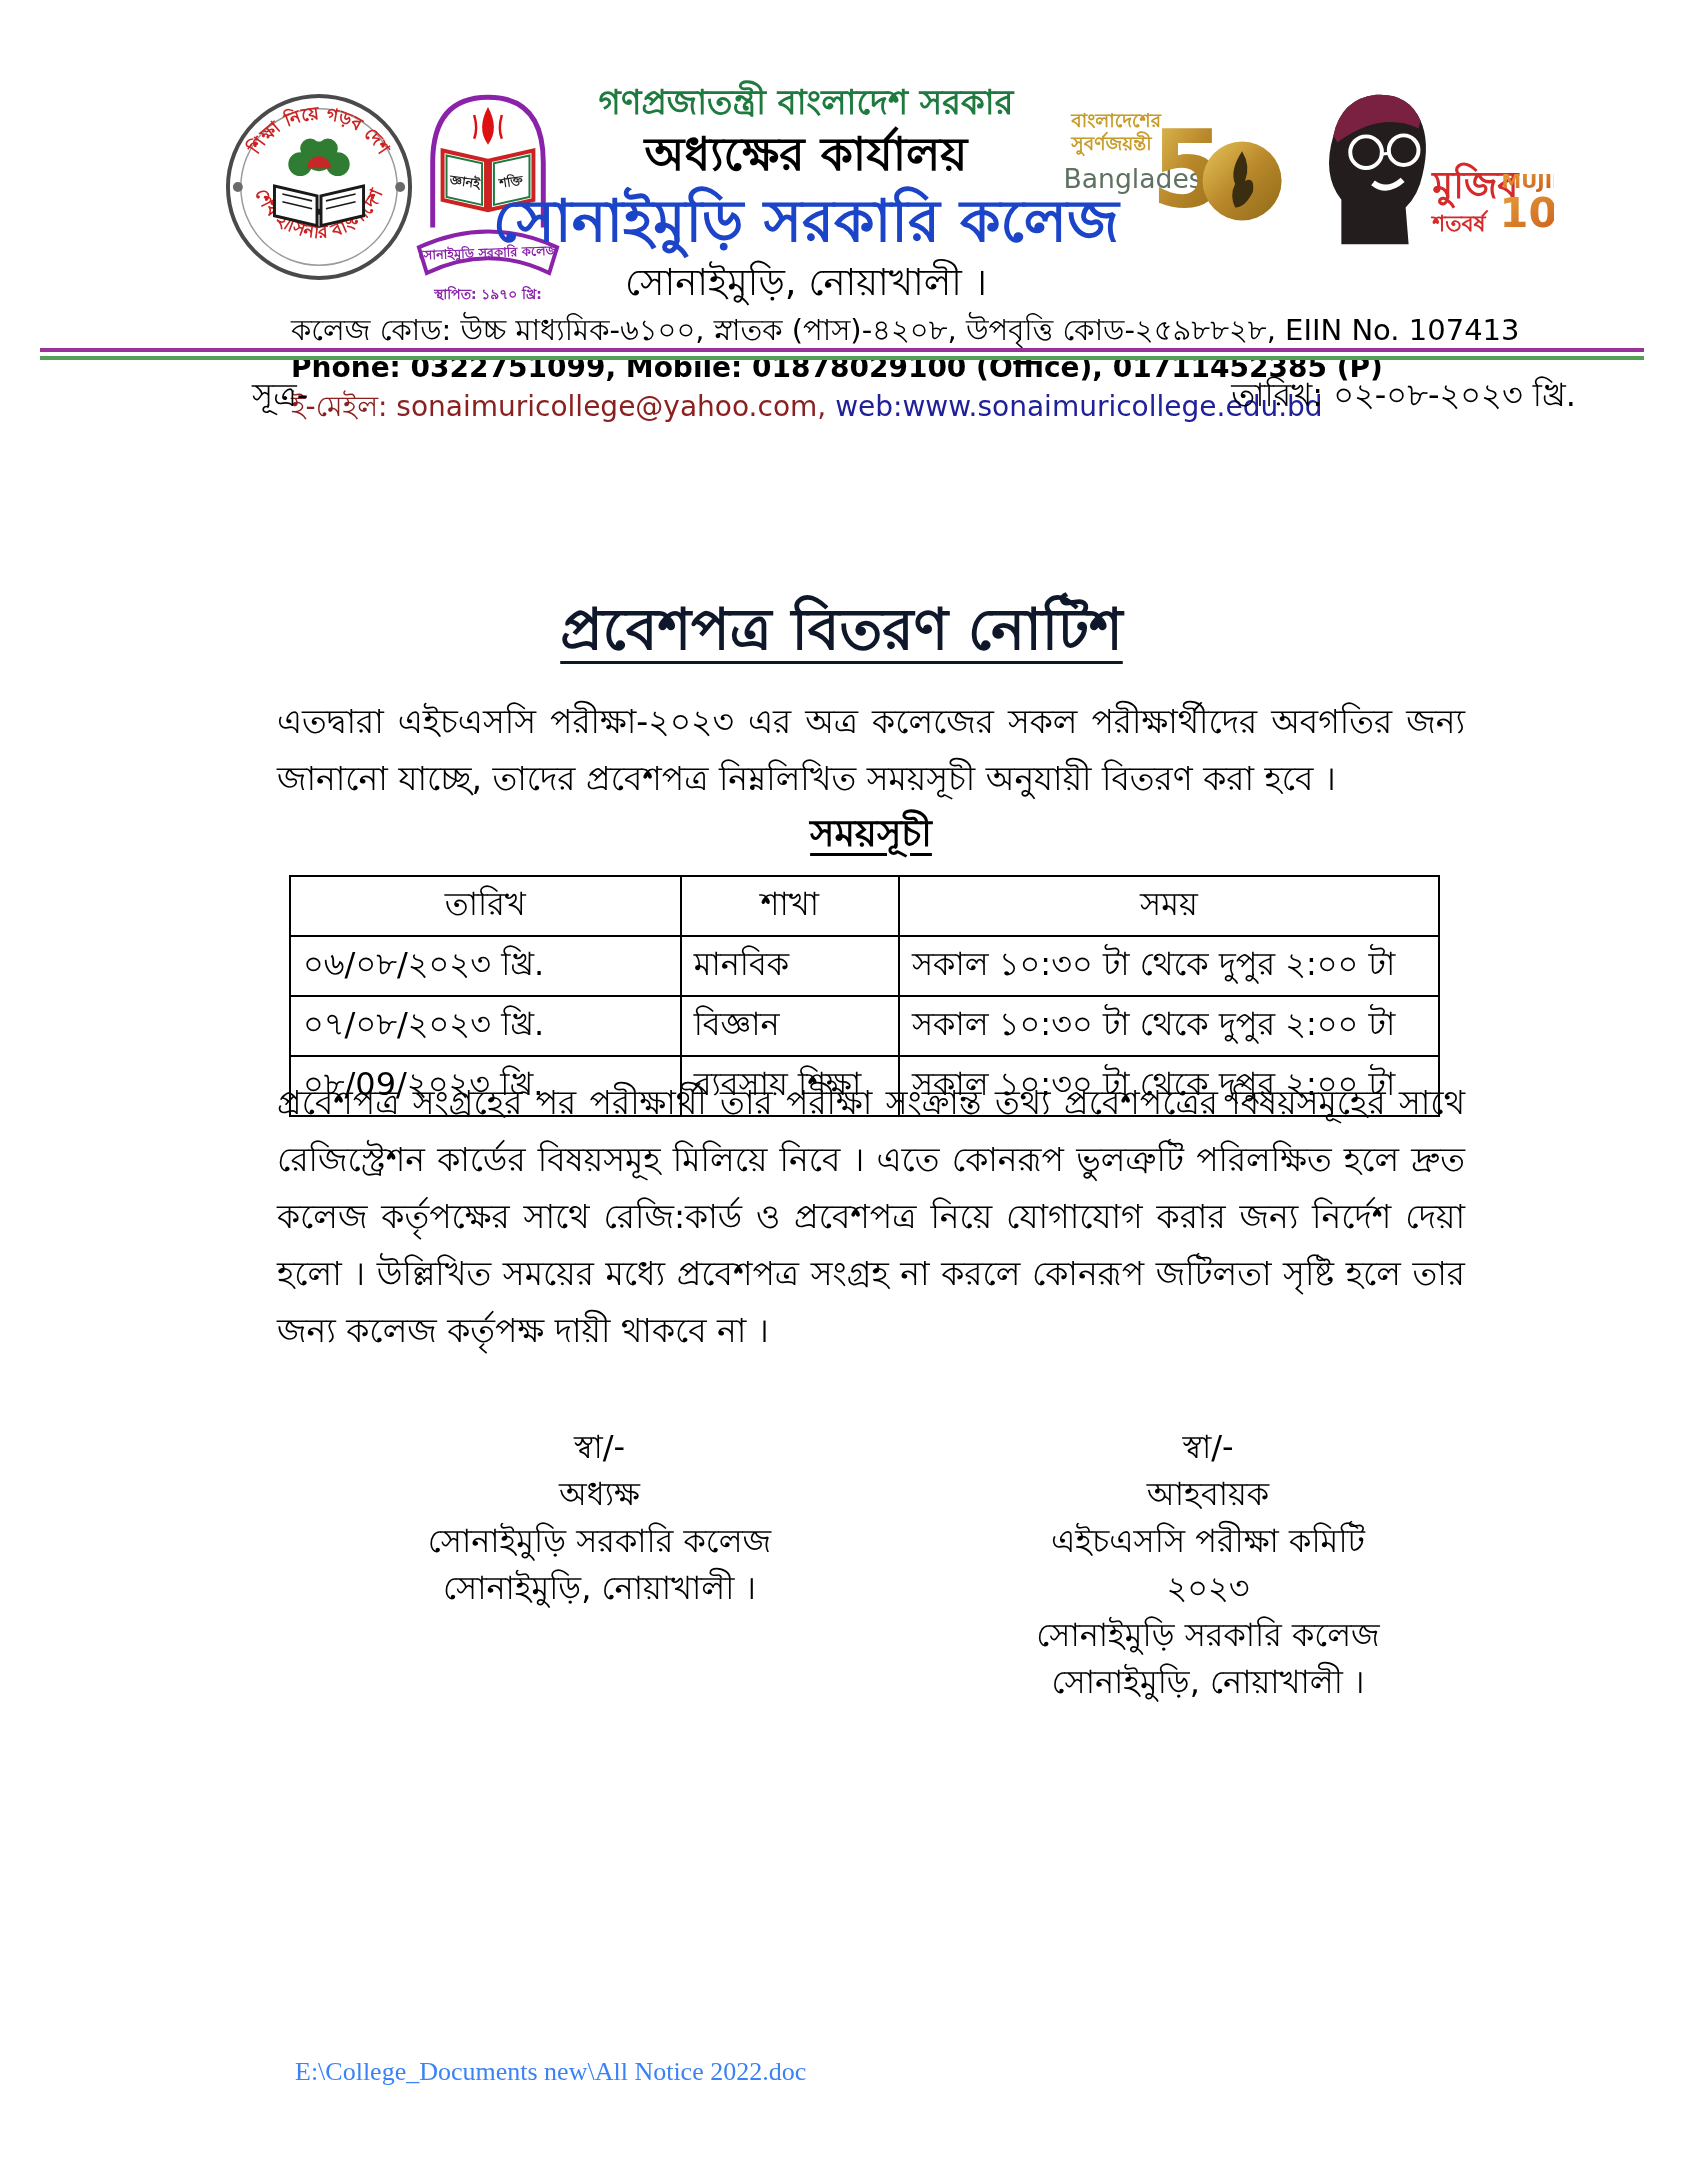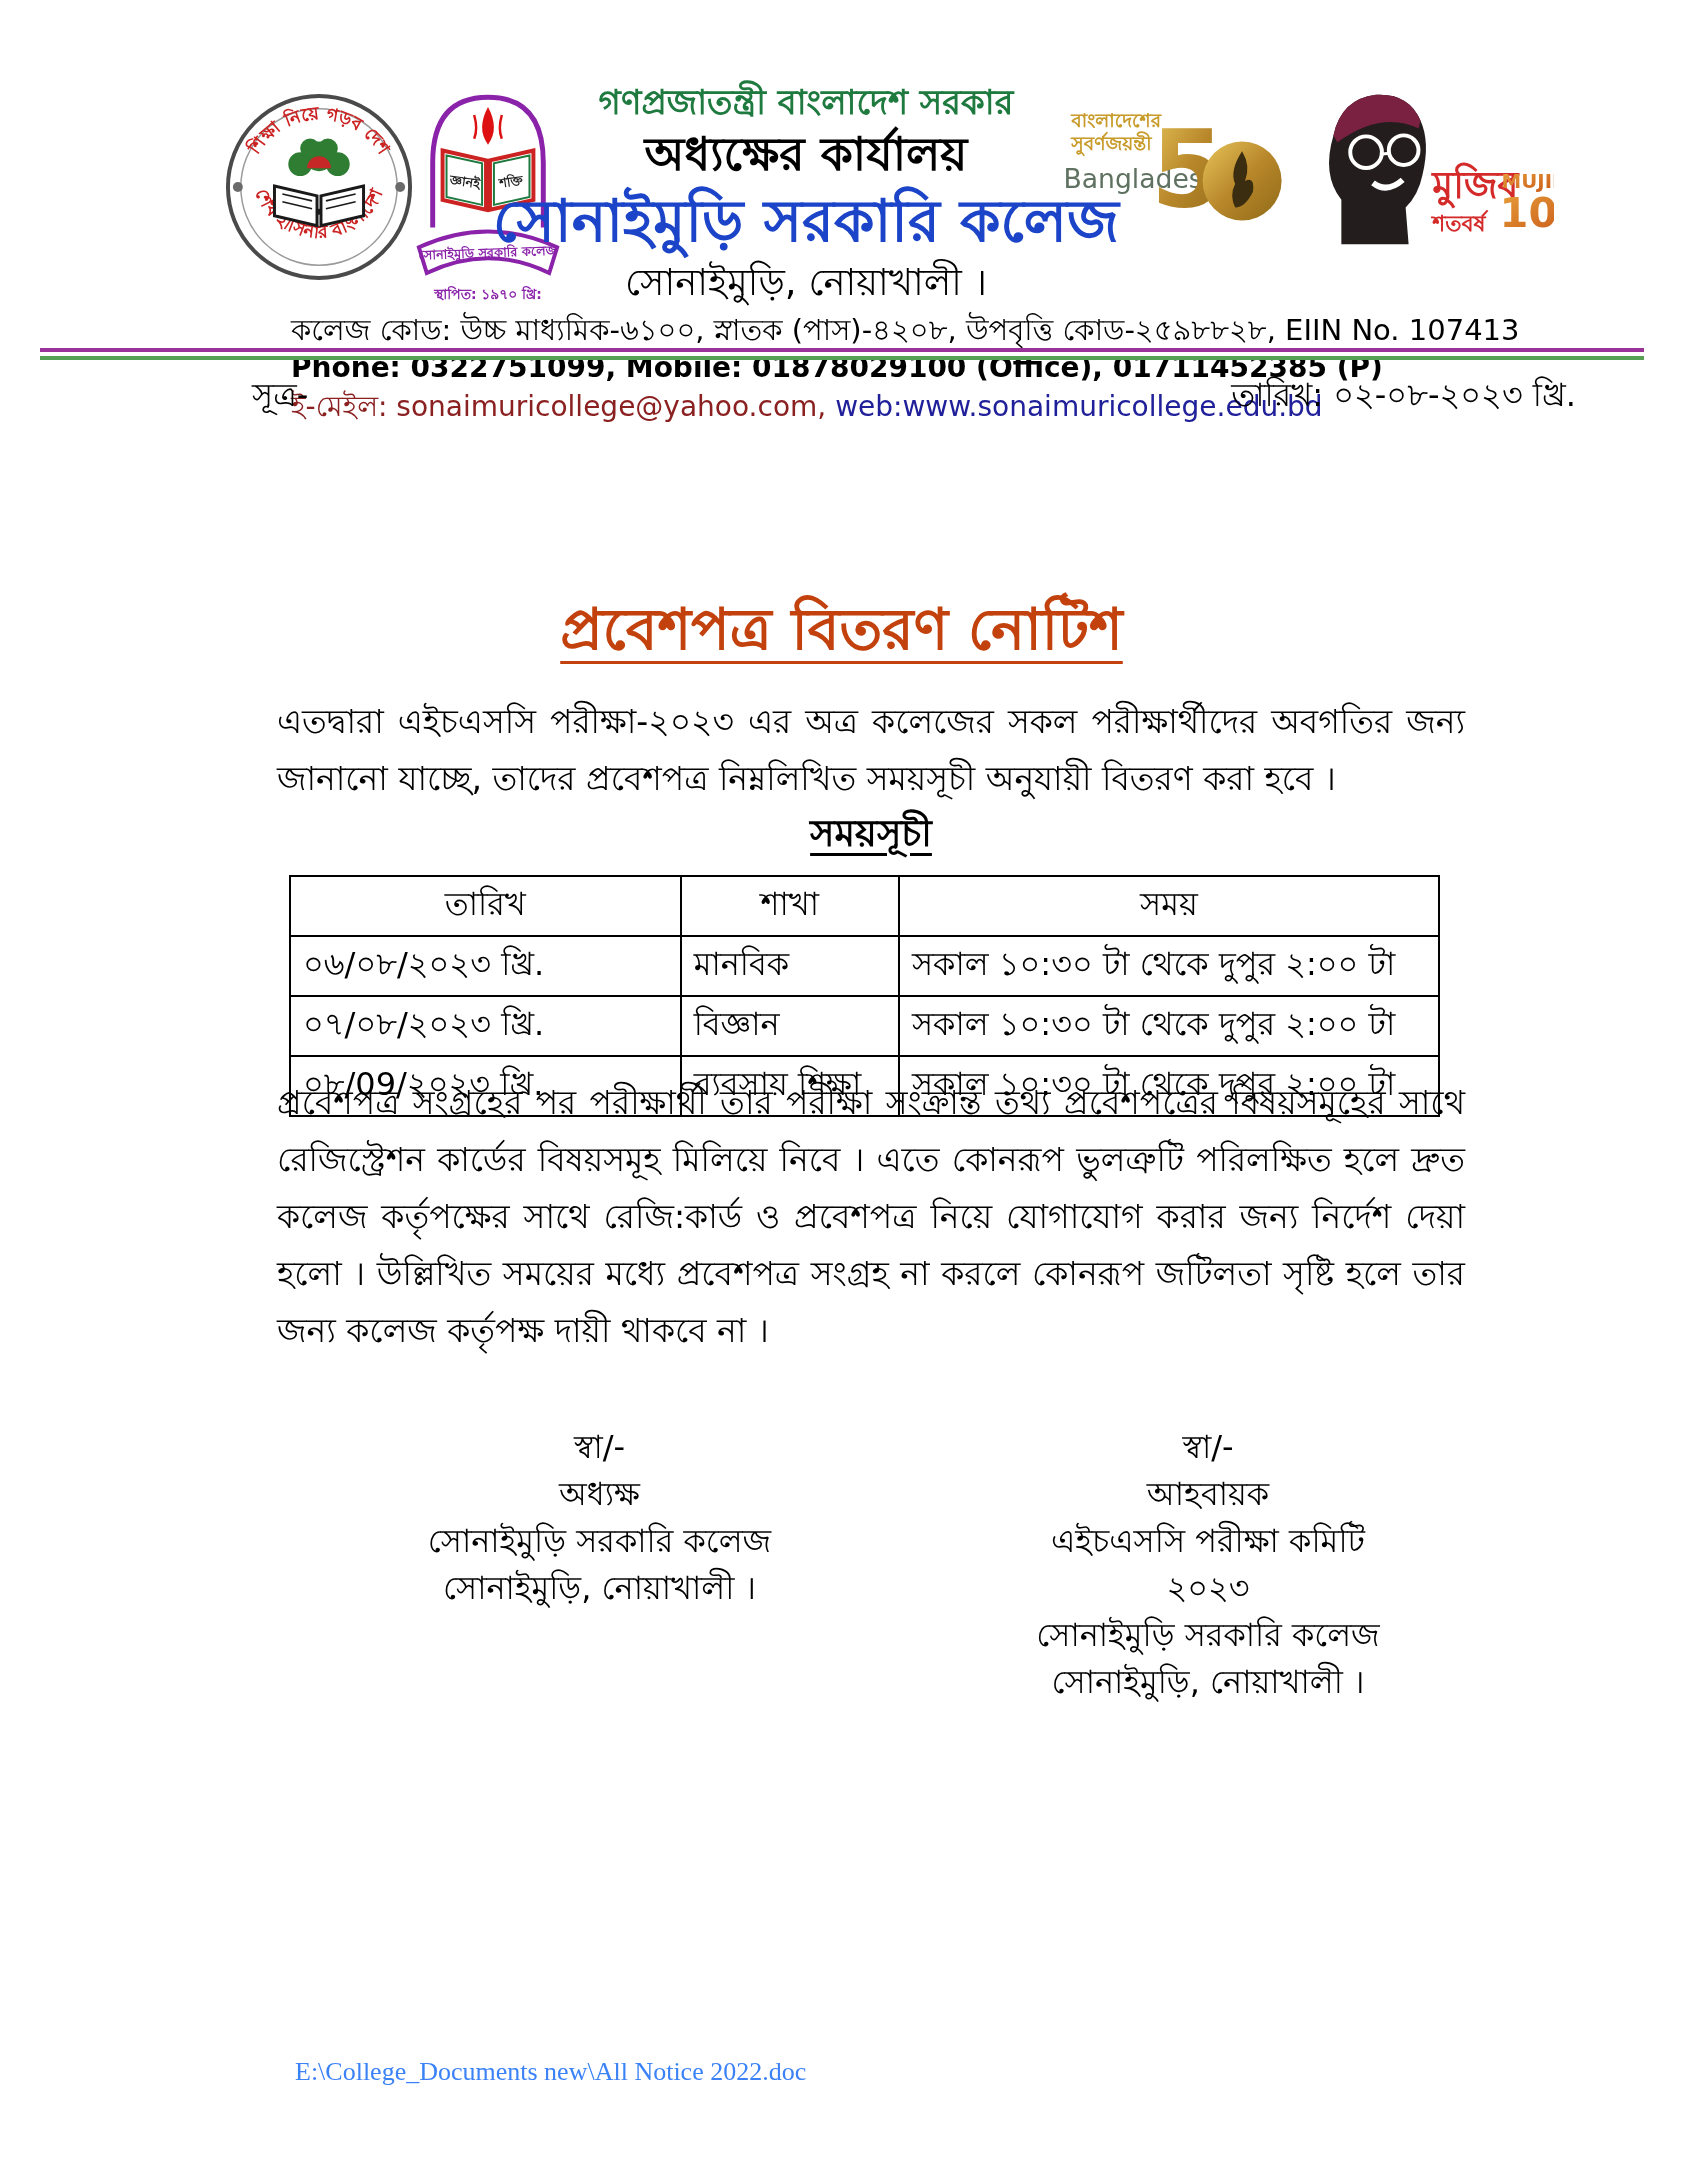--- a/index.html
+++ b/index.html
@@ -34,21 +34,21 @@
   .div-gap    { height: 4px; background: #ffffff; }
   .div-green  { height: 4px; background: #55a055; }
   
   .ref-label  { position: absolute; left: 252px; top: 370px; font-size: 32px; }
   .date-label { position: absolute; right: 107px; top: 370px; font-size: 32px; }
   
   .notice-title {
     position: absolute; left: 0; top: 586px; width: 1683px; text-align: center;
   }
   .notice-title span {
-    color: #c2410c; font-size: 57px; font-weight: bold;
+    color: #0f172a; font-size: 57px; font-weight: bold;
     text-decoration: underline; text-decoration-thickness: 3px; text-underline-offset: 12px;
   }
   .intro-para {
     position: absolute; left: 277px; top: 693px; width: 1188px;
     font-size: 33px; line-height: 57px; text-align: justify;
   }
   .schedule-heading {
     position: absolute; left: 277px; top: 804px; width: 1188px; text-align: center;
     font-size: 37px; font-weight: bold;
   }

